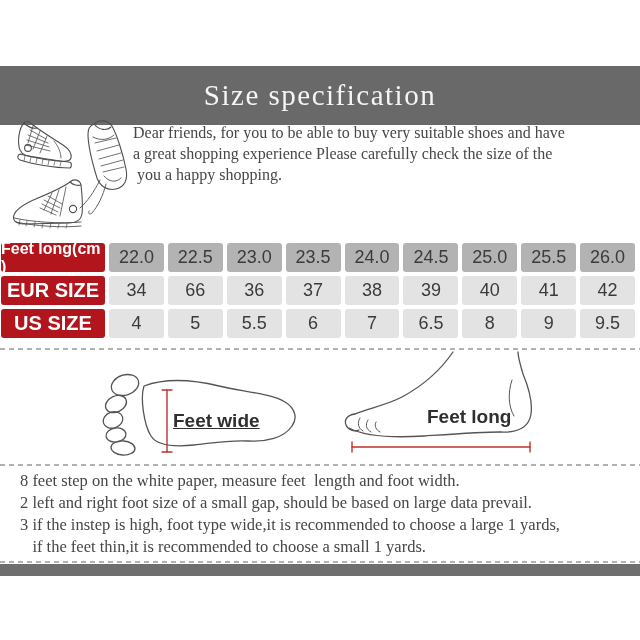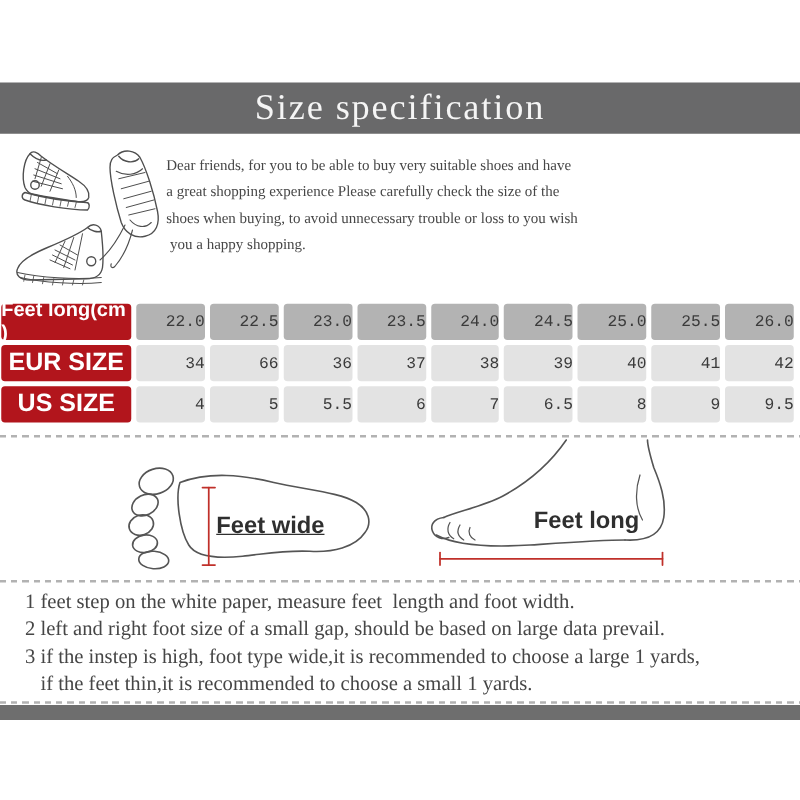--- a/index.html
+++ b/index.html
@@ -3,52 +3,52 @@
 <meta charset="utf-8">
 <style>
   html,body{margin:0;padding:0;background:#ffffff;}
   .canvas{
     position:relative;width:640px;height:640px;background:#ffffff;
     overflow:hidden;margin:0 auto;
     font-family:"Liberation Serif",serif;color:#474747;
   }
   
   .title-bar{
-    position:absolute;left:0;top:66px;width:640px;height:41px;
+    position:absolute;left:0;top:66px;width:640px;height:59px;
     background:#69696a;display:flex;align-items:center;justify-content:center;
   }
   .title-bar span{
     font-family:"Liberation Serif",serif;font-size:29px;color:#f5f5f5;
     letter-spacing:1.5px;
   }
   
   .shoes{position:absolute;left:2px;top:110px;}
   .foot-wide-svg{position:absolute;left:78px;top:352px;}
   .foot-long-svg{position:absolute;left:332px;top:350px;}
   
   .tips{position:absolute;left:133px;top:122px;width:505px;}
   .tips-heading{
     font-size:18px;font-weight:700;color:#333333;margin-bottom:5px;
   }
   .tips-line{
-    font-size:12px;line-height:21px;color:#474747;white-space:pre;
+    font-size:16px;line-height:21px;color:#474747;white-space:pre;
   }
   
   .size-table{position:absolute;left:1px;top:243px;width:634px;}
   .t-row{display:flex;column-gap:4px;height:29px;margin-bottom:4px;}
   .t-label{
     flex:0 0 104px;background:#b2151c;color:#ffffff;border-radius:3px;
     font-family:"Liberation Sans",sans-serif;font-weight:700;
     display:flex;align-items:center;justify-content:center;
   }
   .t-label.sm{font-size:16px;}
   .t-label.lg{font-size:20px;}
   .t-cell{
-    flex:1 1 0;border-radius:3px;text-align:right;line-height:29px;
-    font-family:Liberation Mono, monospace;font-size:13px;color:#3b3b3b;
+    flex:1 1 0;border-radius:3px;text-align:center;line-height:29px;
+    font-family:Liberation Sans, sans-serif;font-size:18px;color:#3b3b3b;
   }
   .t-cell.dark{background:#b3b3b3;}
   .t-cell.light{background:#e3e3e3;}
   
   .dash{
     position:absolute;left:0;width:640px;height:2px;
     background:repeating-linear-gradient(90deg,#b2b2b2 0,#b2b2b2 5px,transparent 5px,transparent 9px);
   }
   .dash.d1{top:348px;}
   .dash.d2{top:464px;}
@@ -103,21 +103,20 @@
     <path d="M46,86 L60,94 M42,90 L58,98 M40,94 L56,102 M38,98 L54,105" stroke-width="0.8"></path>
     <path d="M50,83 L42,100 M57,80 L49,104 M64,77 L58,106" stroke-width="0.8"></path>
     <circle cx="71" cy="99" r="3.6"></circle>
     <path d="M12,108 C30,112 58,114 79,112 M14,112 C32,116 60,118 79,116" stroke-width="0.9"></path>
     <path d="M18,110 L17,115 M25,111 L24,116 M33,112 L32,117 M41,113 L40,118 M49,113 L48,118 M57,114 L56,118 M65,114 L64,118" stroke-width="0.7"></path>
   </svg>
 
   <div class="tips">
     <div class="tips-line">Dear friends, for you to be able to buy very suitable shoes and have</div>
     <div class="tips-line">a great shopping experience Please carefully check the size of the</div>
-    <div class="tips-line">shoes when buying, to avoid unnecessary trouble or loss to you wish</div>
     <div class="tips-line"> you a happy shopping.</div>
   </div>
 
   <div class="size-table">
     <div class="t-row">
       <div class="t-label sm">Feet long(cm )</div>
       <div class="t-cell dark">22.0</div>
       <div class="t-cell dark">22.5</div>
       <div class="t-cell dark">23.0</div>
       <div class="t-cell dark">23.5</div>
@@ -181,21 +180,21 @@
     <path d="M180,30 C176,42 176,56 182,66" stroke-width="1"></path>
     <g stroke="#c0302a" stroke-width="1.4">
       <path d="M20,97 L198,97"></path>
       <path d="M20,92 L20,102"></path>
       <path d="M198,92 L198,102"></path>
     </g>
   </svg>
   <span class="measure-label lbl-long">Feet long</span>
 
   <div class="notes">
-    <div class="note-line">1 feet step on the white paper, measure feet  length and foot width.</div>
+    <div class="note-line">8 feet step on the white paper, measure feet  length and foot width.</div>
     <div class="note-line">2 left and right foot size of a small gap, should be based on large data prevail.</div>
     <div class="note-line">3 if the instep is high, foot type wide,it is recommended to choose a large 1 yards,</div>
     <div class="note-line">   if the feet thin,it is recommended to choose a small 1 yards.</div>
   </div>
 
   <div class="bottom-bar"></div>
 
 </div>
 
 </body></html>

